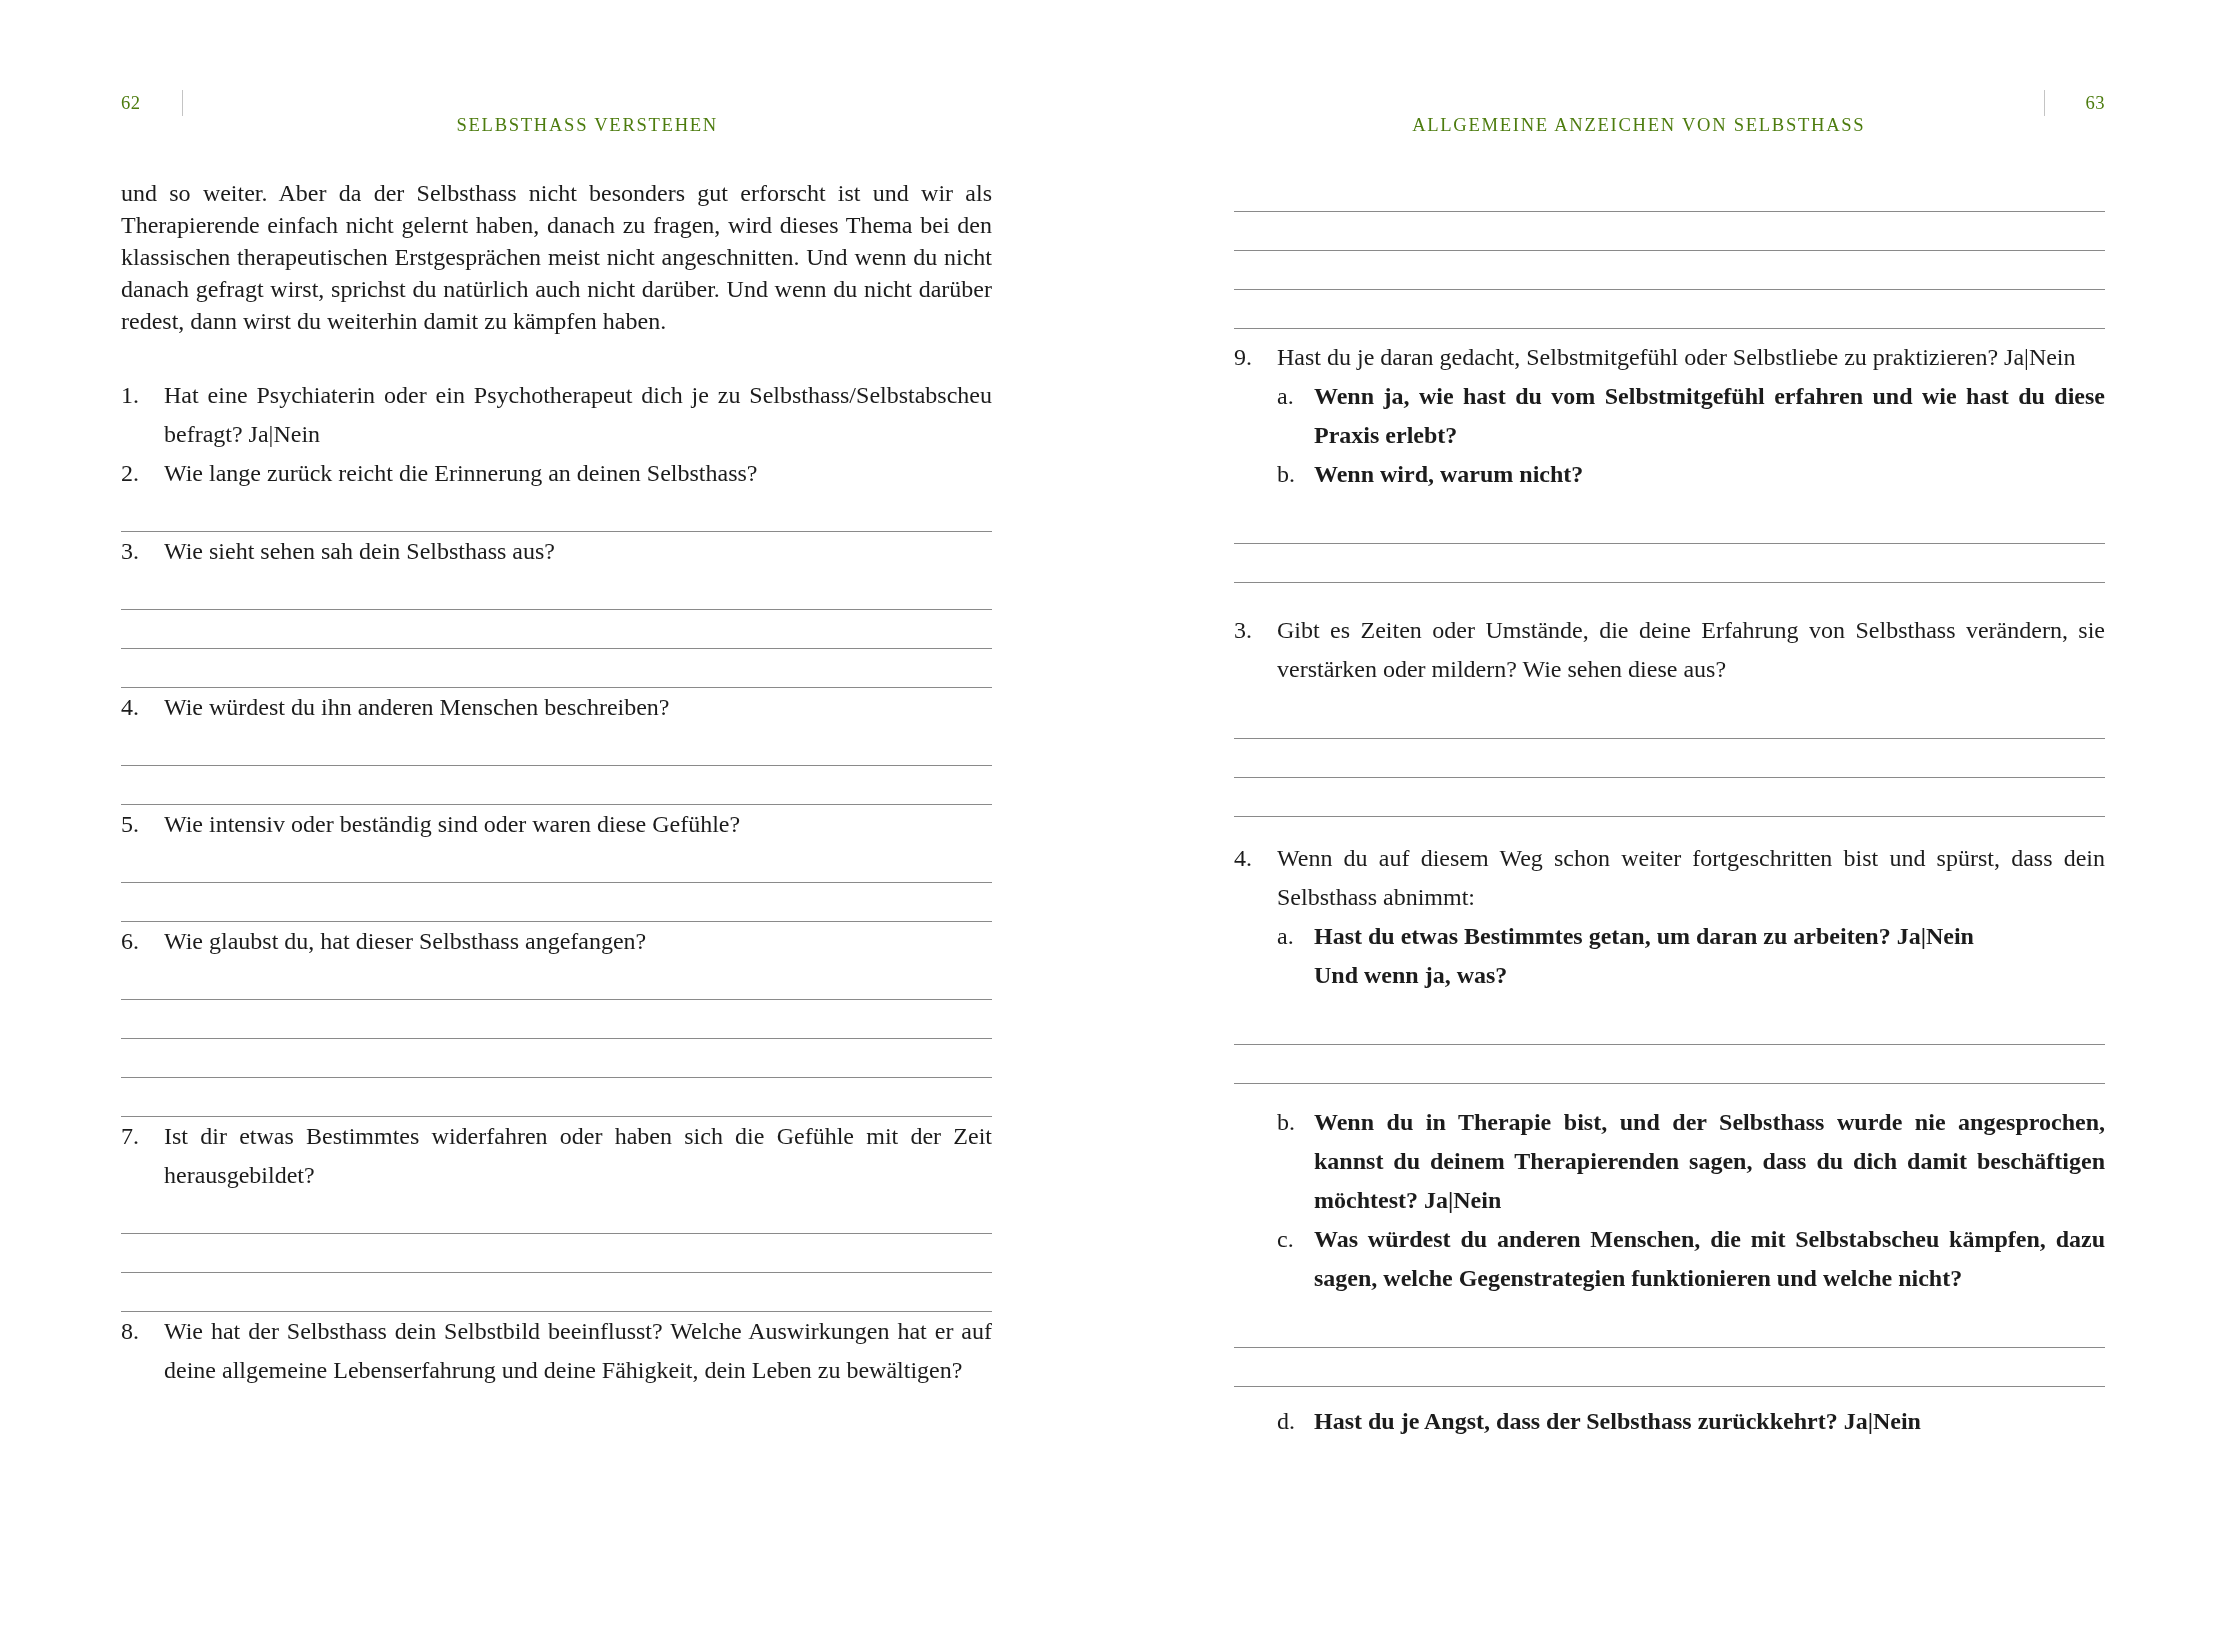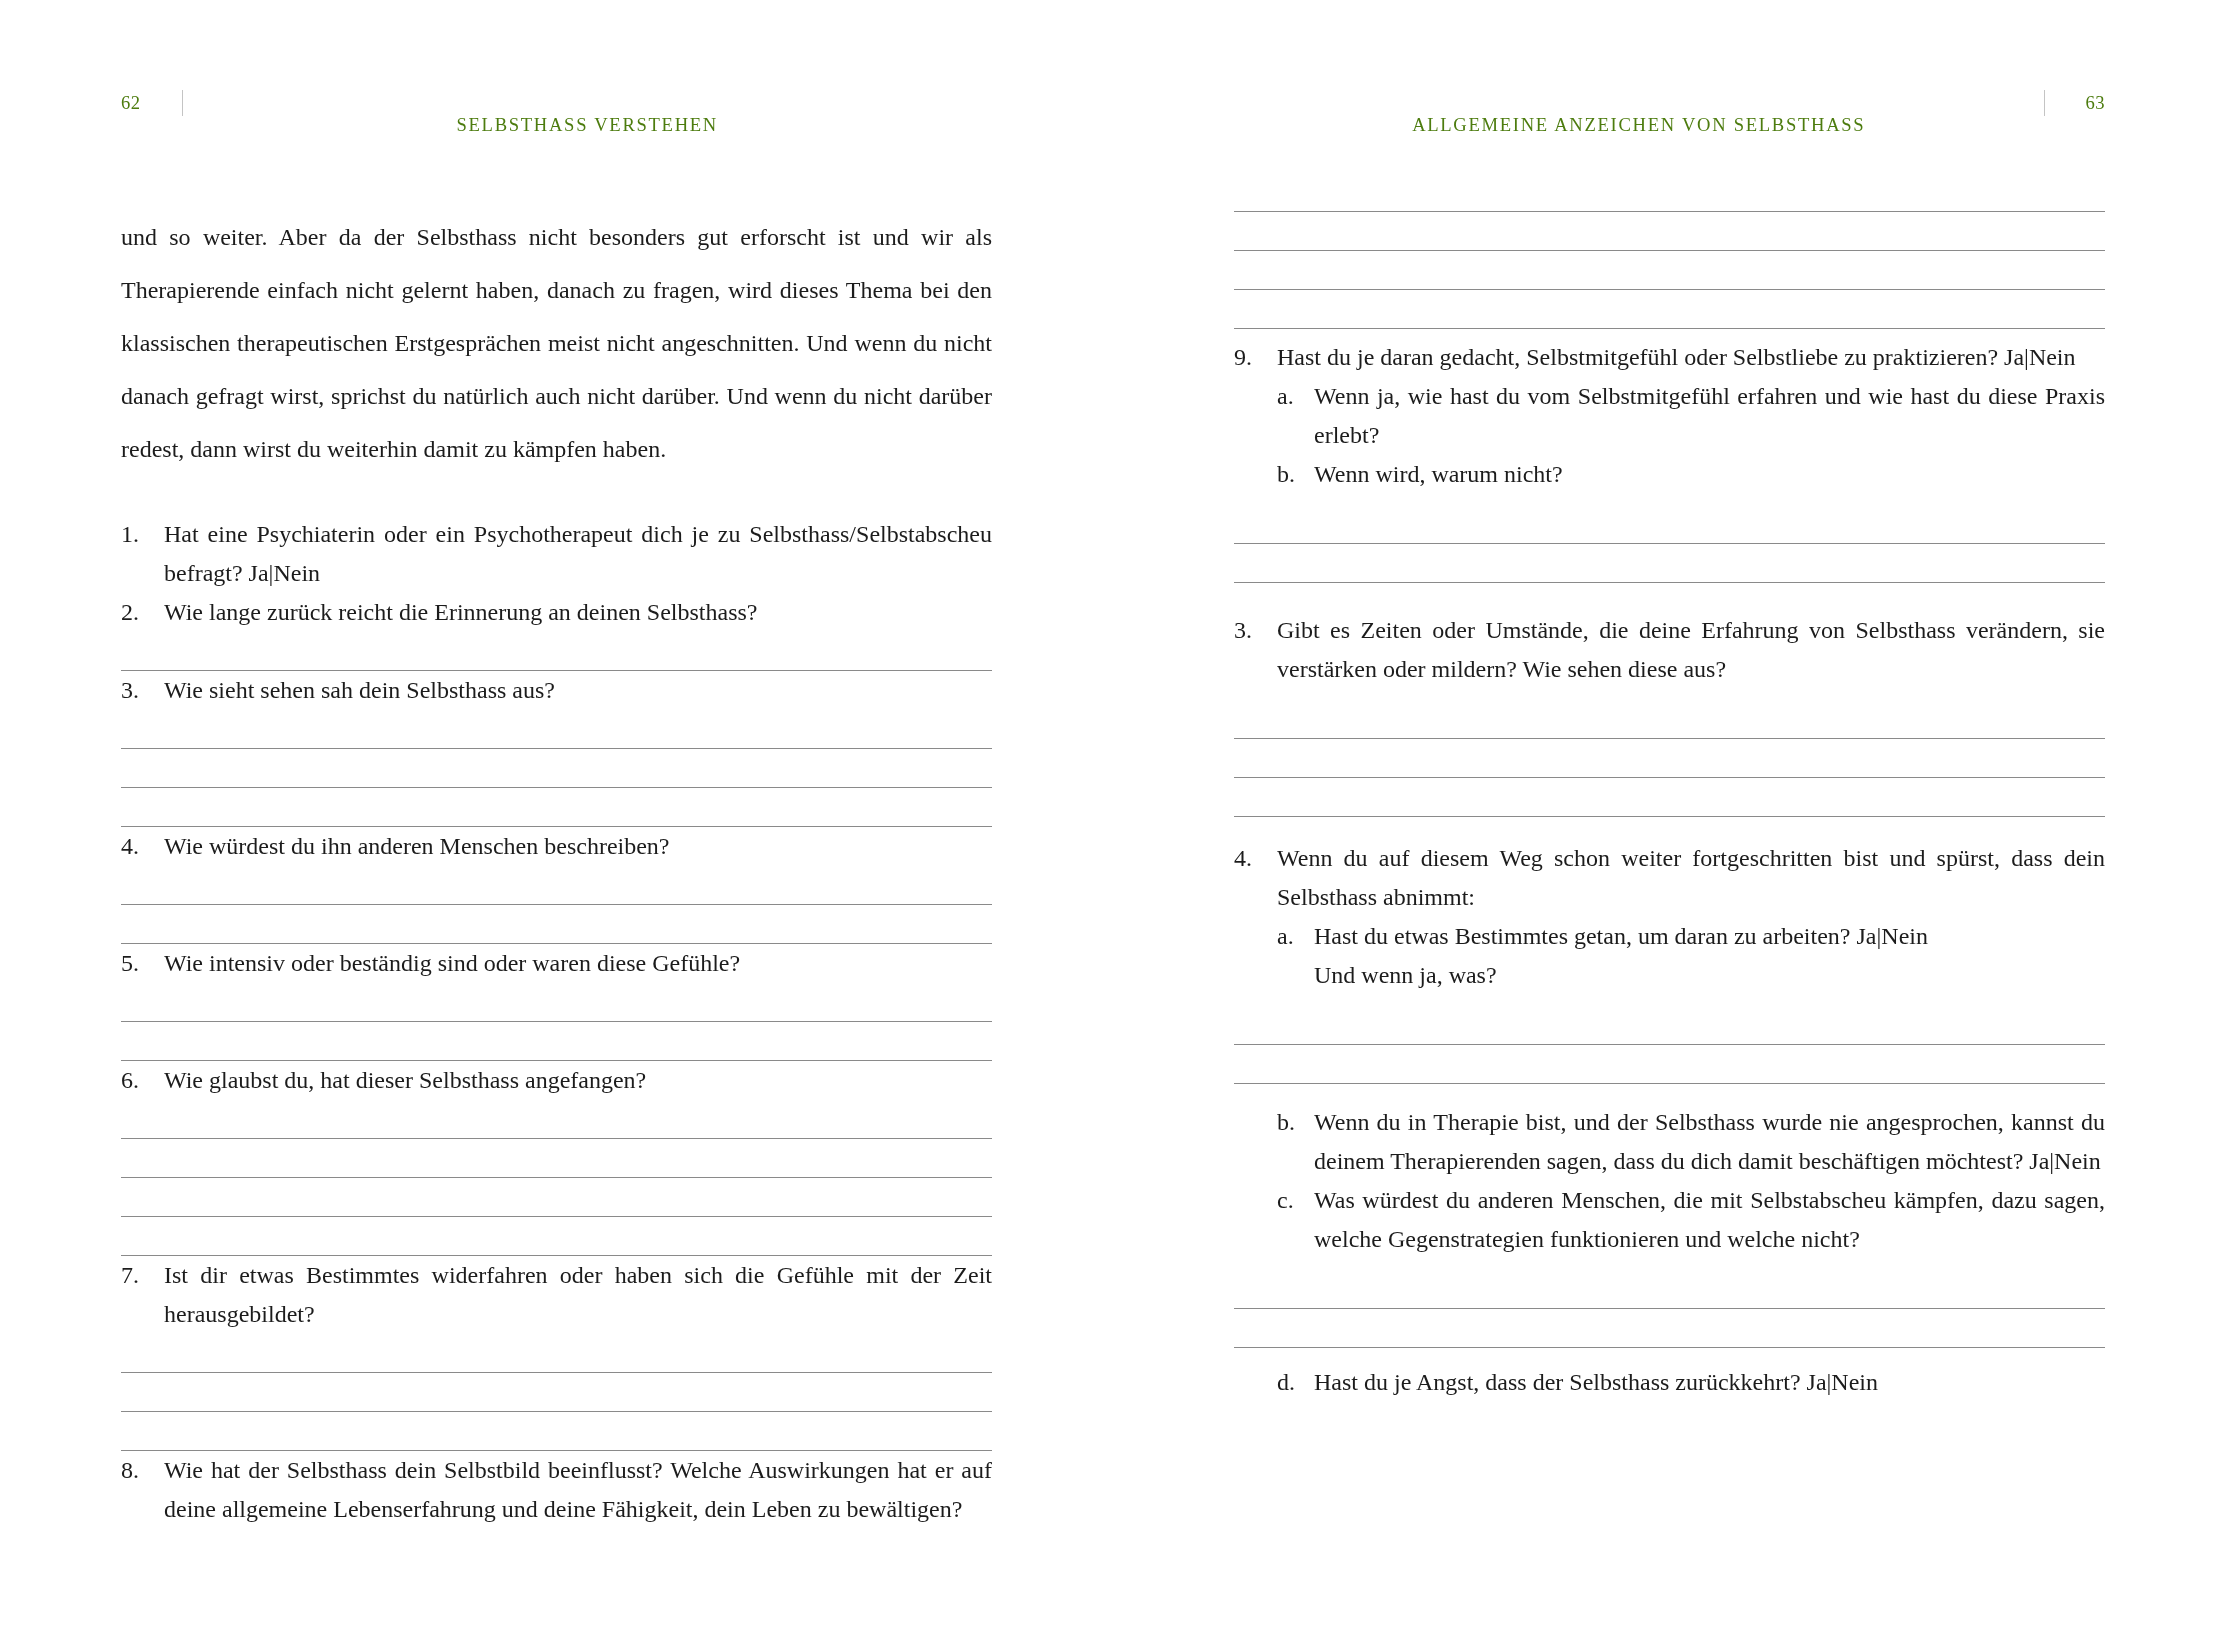--- a/index.html
+++ b/index.html
@@ -16,30 +16,30 @@
 
   
   .pg-header { display:flex; align-items:center; height:28px; font-size:18.6px; letter-spacing:1.7px; color:#4d7c0f; }
   .pg-num { letter-spacing:0.5px; }
   .hdr-bar { width:0.9px; height:26px; background:#c4c4c4; flex:none; }
   .pg-header.hdr-left  .hdr-bar { margin-left:41px; }
   .pg-header.hdr-right .hdr-bar { margin-right:41px; }
   .hdr-title { flex:1; text-align:center; white-space:nowrap;margin-top:44px; }
 
   
-  .intro { margin-top:94px; font-size:24px; line-height:53px; text-align:justify; }
+  .intro { margin-top:60px; font-size:24px; line-height:32px; text-align:justify; }
   .qlist { margin-top:39px; }
   .q { display:flex; font-size:24px; line-height:39px; }
   .q-num { width:43px; flex:none; }
   .q-body { flex:1; min-width:0; }
   .q-text { text-align:justify; }
 
   .sub { display:flex; }
   .sub-label { width:37px; flex:none; }
-  .sub-text { flex:1; min-width:0; text-align:justify; }
+  .sub-text { flex:1; min-width:0; text-align:justify;font-weight:bold; }
 
   
   .rules { margin-left:-43px; }
   .top-rules { margin-top:56px; }
   .rule { height:39px; border-bottom:0.9px solid #8a8a8a; }
 
   
   .mt10 { margin-top:9.3px; }
   .mt12 { margin-top:11px; }
   .mt16 { margin-top:15px; }

